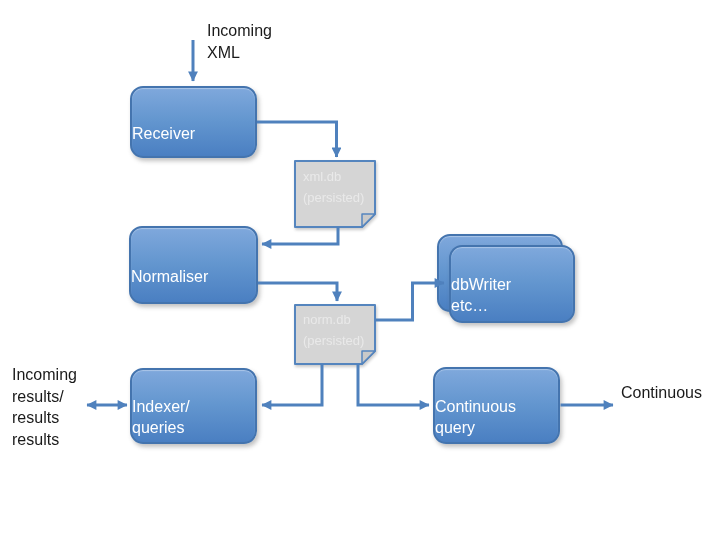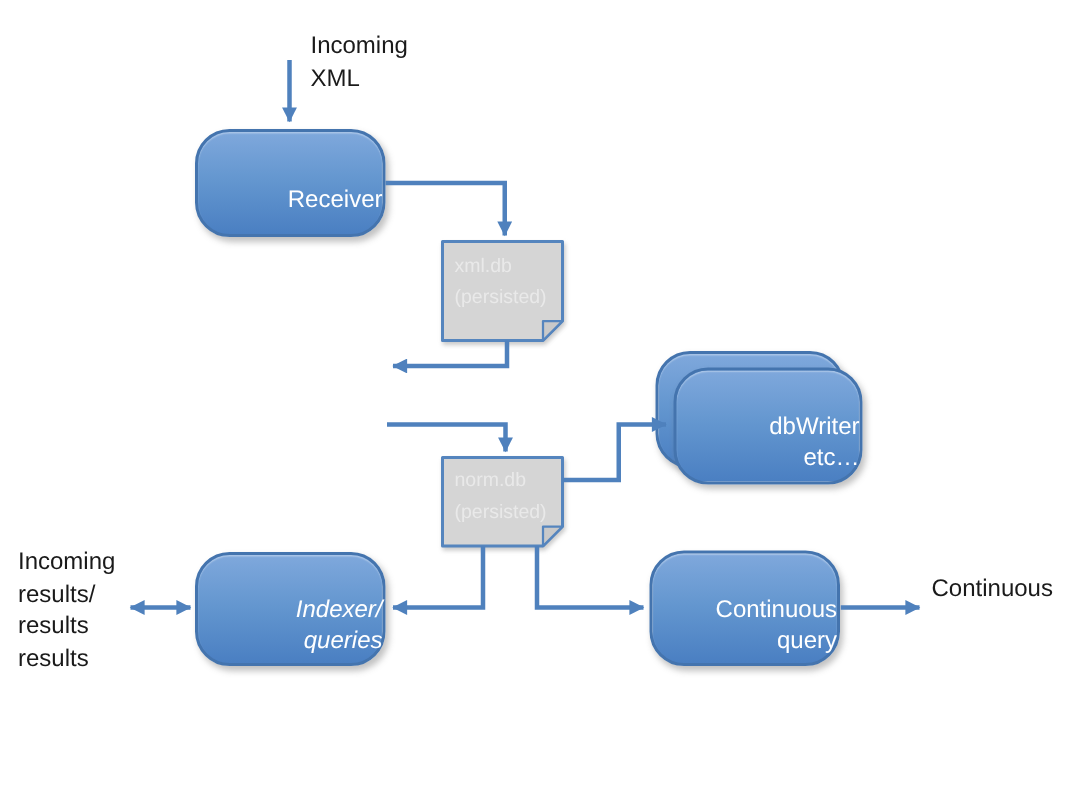--- a/index.html
+++ b/index.html
@@ -24,37 +24,36 @@
     position:relative;
     width:720px;height:540px;
     background:var(--canvas-bg);
     overflow:hidden;
   }
   
   .node{
     position:absolute;
     box-sizing:border-box;
     border:2px solid var(--box-border);
-    border-radius:23px;
+    border-radius:13px;
     background:linear-gradient(180deg,var(--box-gradient-top) 0%,#6396CF 48%,var(--box-gradient-bottom) 100%);
     box-shadow:2px 3px 4px rgba(120,120,120,.45), inset 0 1px 1px rgba(255,255,255,.35);
     color:var(--box-text);
     font-size:16px;
     line-height:21px;
     display:flex;
     flex-direction:column;
-    align-items:flex-end;
+    align-items:flex-start;
     justify-content:center;
     padding-top:22px;
     text-align:center;
-    padding-left:28px;
   }
   .node-receiver   {left:130px;top:86px; width:127px;height:72px;}
   .node-normaliser {left:129px;top:226px;width:129px;height:78px;}
-  .node-indexer    {left:130px;top:368px;width:127px;height:76px;font-style:italic;}
+  .node-indexer    {left:130px;top:368px;width:127px;height:76px;}
   .node-continuous {left:433px;top:367px;width:127px;height:77px;}
   .node-dbwriter-back {left:437px;top:234px;width:126px;height:78px;}
   .node-dbwriter      {left:449px;top:245px;width:126px;height:78px;}
   
   .note-label{
     position:absolute;
     color:var(--note-text);
     font-size:13px;
     line-height:21px;
     white-space:nowrap;
@@ -104,20 +103,23 @@
   <div class="node node-dbwriter-back"></div>
   <div class="node node-dbwriter">
     <div>dbWriter</div>
     <div>etc…</div>
   </div>
 
   <div class="node node-receiver">
     <div>Receiver</div>
   </div>
 
+  <div class="node node-normaliser">
+    <div>Normaliser</div>
+  </div>
 
   <div class="node node-indexer">
     <div>Indexer/</div>
     <div>queries</div>
   </div>
 
   <div class="node node-continuous">
     <div>Continuous</div>
     <div>query</div>
   </div>

